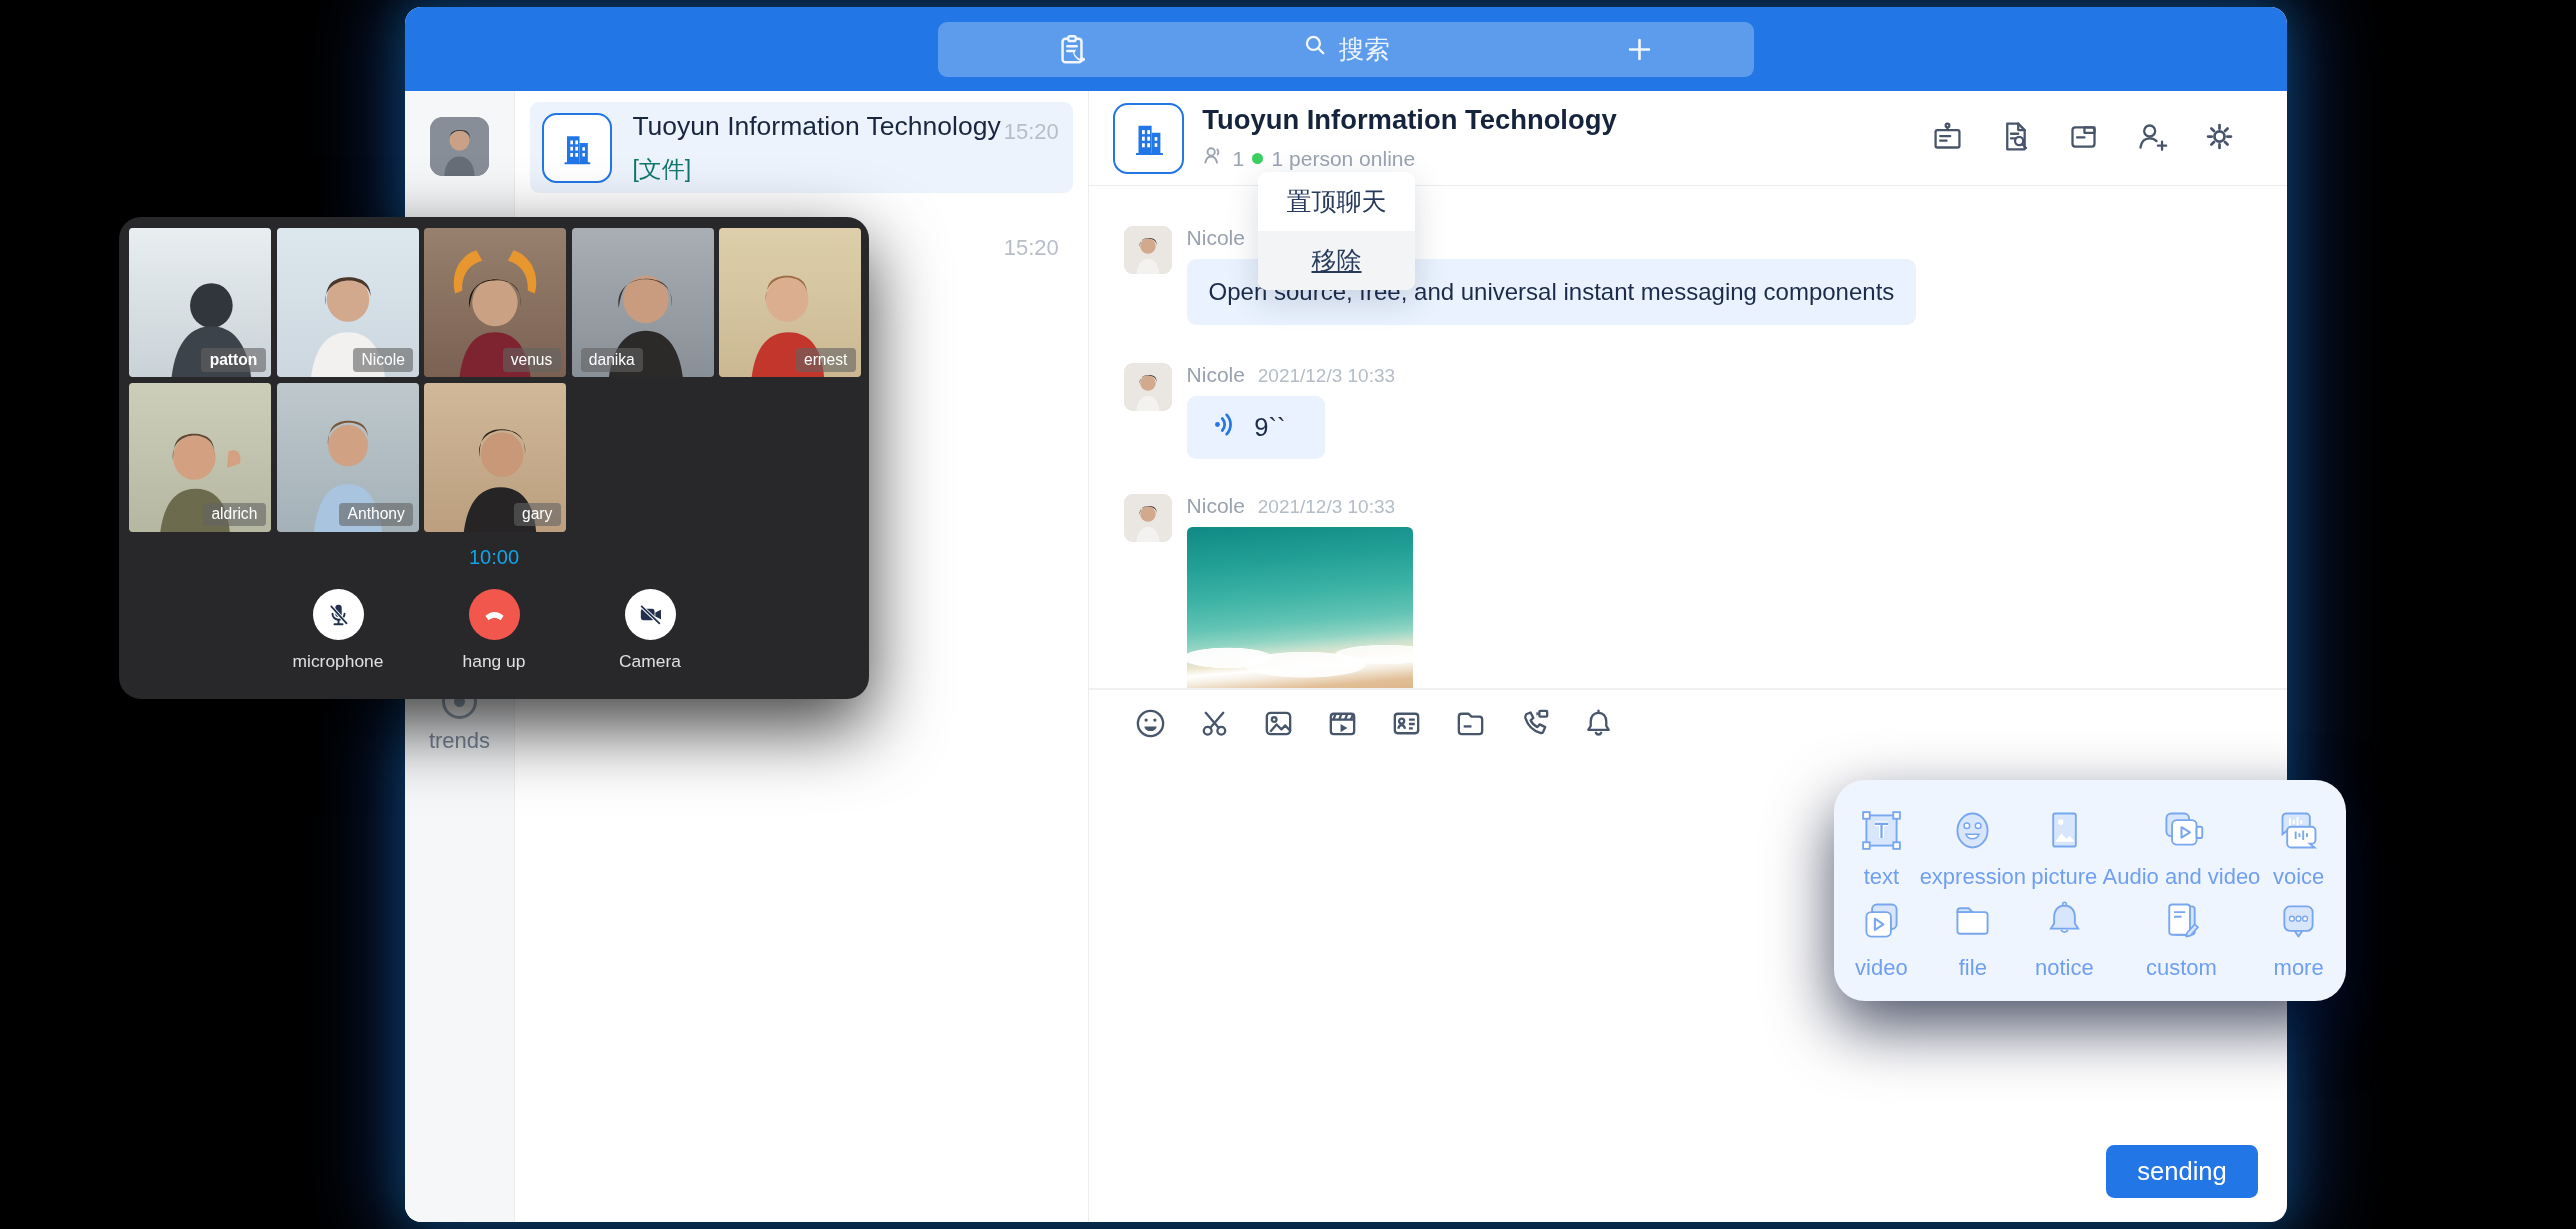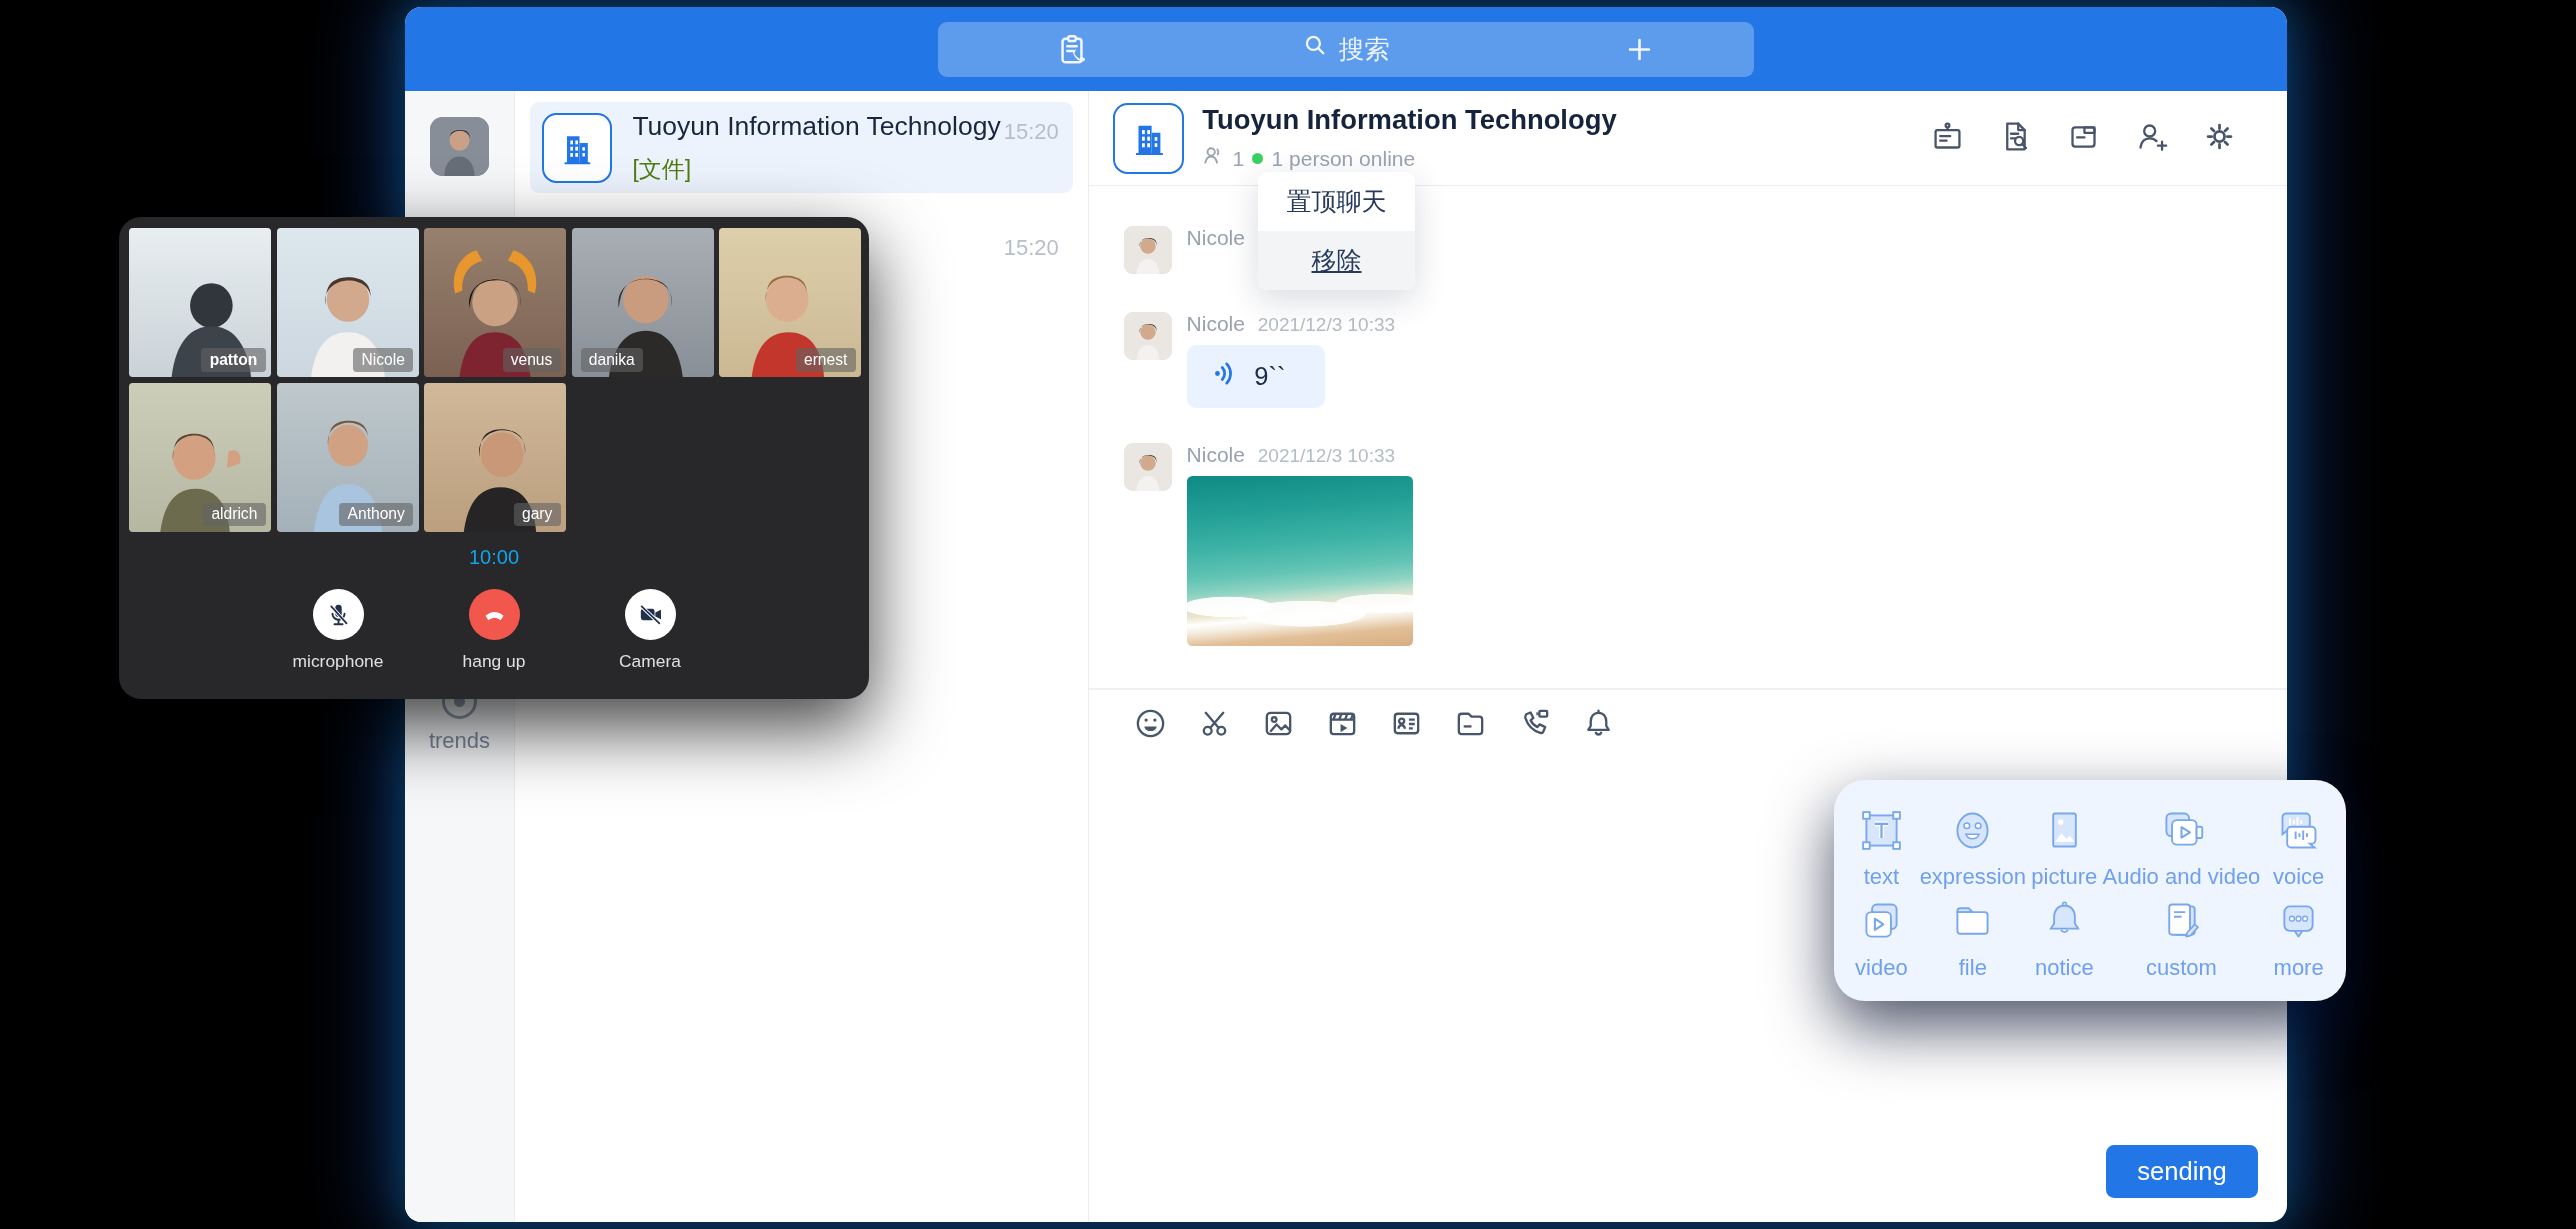--- a/index.html
+++ b/index.html
@@ -39,21 +39,21 @@
 
   
   .chatlist { width:574px; background:#fff; border-right:1.8px solid #ececef; padding:11px 14.6px; }
   .conv { border-radius:9.1px; height:91px; display:flex; align-items:center; padding:0 14.6px 0 12.8px;
           position:relative; margin-bottom:14.6px; }
   .conv.active { background:#edf3fc; }
   .conv-icon { width:70px; height:70px; border:2.7px solid #2276e6; border-radius:14.6px;
                background:#fff; display:flex; align-items:center; justify-content:center; flex:0 0 auto; }
   .conv-meta { margin-left:20px; flex:1; min-width:0; }
   .conv-title { font-size:26.5px; color:#18263f; font-weight:500; white-space:nowrap; }
-  .conv-sub { font-size:23px; color:#4d7c0f; margin-top:12px; }
+  .conv-sub { font-size:23px; color:#0f766e; margin-top:12px; }
   .conv-time { position:absolute; right:14.6px; top:16.5px; font-size:22px; color:#b7bec9; }
 
   
   .ctx-menu { position:absolute; left:853px; top:165px; width:157px; background:#fff;
               border-radius:9.1px; box-shadow:0 9.1px 33px rgba(20,30,60,.16); z-index:5; overflow:hidden; }
   .ctx-item { height:59px; display:flex; align-items:center; justify-content:center;
               font-size:25px; color:#273a5b; }
   .ctx-item.hover { background:#f3f4f6;text-decoration:underline; }
 
   
@@ -304,20 +304,21 @@
                 <circle cx="50" cy="42" r="16" fill="#d3a98e"></circle>
                 <path d="M32 44c-2-24 38-24 36-1 1-12-4-16-9-17-7-2-20-1-23 6-2.5 5-4 12-4 12z" fill="#4a3a30"></path>
                 <path d="M26 100c2-22 12-31 24-31s22 9 24 31z" fill="#f4f2f0"></path>
               </svg>
             </div>
             <div>
               <div class="msg-head">
                 <span class="msg-sender">Nicole</span>
                 <span class="msg-time">2021/12/3 10:33</span>
               </div>
+              <div class="bubble text">Open source, free, and universal instant messaging components</div>
             </div>
           </div>
 
           <div class="msg m2">
             <div class="msg-avatar">
               <svg viewBox="0 0 100 100" width="48" height="48">
                 <rect width="100" height="100" fill="#eae6e1"></rect>
                 <circle cx="50" cy="42" r="16" fill="#d3a98e"></circle>
                 <path d="M32 44c-2-24 38-24 36-1 1-12-4-16-9-17-7-2-20-1-23 6-2.5 5-4 12-4 12z" fill="#4a3a30"></path>
                 <path d="M26 100c2-22 12-31 24-31s22 9 24 31z" fill="#f4f2f0"></path>

